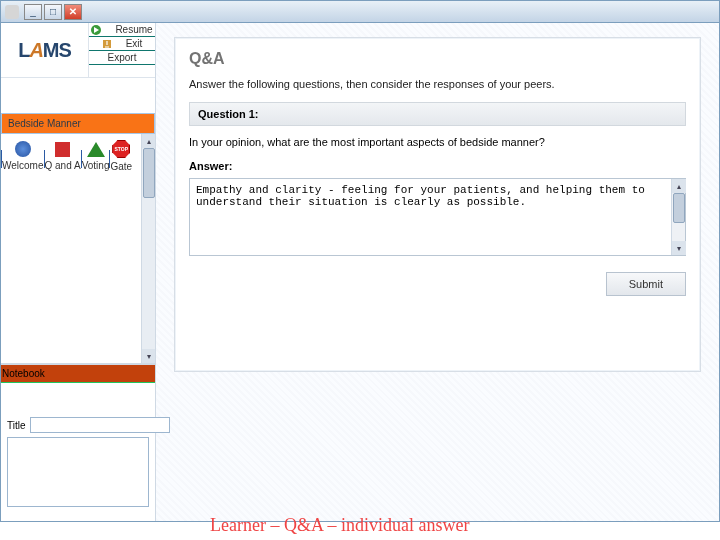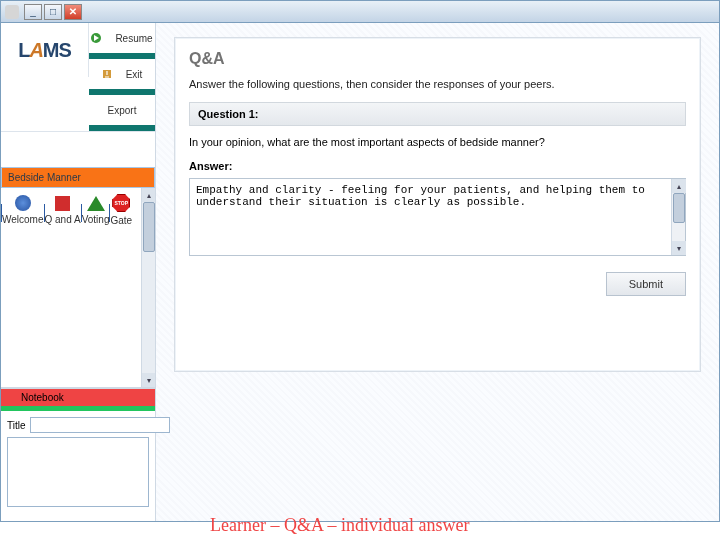--- a/index.html
+++ b/index.html
@@ -62,22 +62,22 @@
   height: 54px;
   display: flex; align-items: center; justify-content: center;
   font-size: 20px; font-weight: bold; color: #26466d;
   letter-spacing: -1px;
   border-right: 1px solid #dde4ec;
   background:#fff;
 }
 .logo-a { color:#cc7727; font-style:italic; }
 .top-actions { flex:1; display:flex; flex-direction:column; }
 .action-item {
-  height: 36px;
-  border-bottom: 6px solid #0f766e;
+  height: 14px;
+  border-bottom: 1px solid #0f766e;
   display: flex; align-items: center; justify-content: center;
   gap: 14px; font-size: 10px; color:#333; cursor:pointer;
 }
 .ai-icon { width:10px; height:10px; }
 .sequence-title {
   padding: 4px 6px;
   border: 1px solid #a7c7e7;
   background: #f97316;
   font-size: 10px;
   color:#2b3a4a;
@@ -118,27 +118,27 @@
   background:#e8edf3; border-left:1px solid #cfd9e4;
 }
 .vscroll .thumb{ position:absolute; left:1px; top:14px; width:12px; height:50px; background:#c3cfdd; border:1px solid #90a6be; border-radius:2px;}
 .vsb-btn{ position:absolute; left:0; width:14px; height:14px; background:#dbe3ec; font-size:8px; display:flex; align-items:center; justify-content:center; color:#445;}
 .vsb-top{ top:0; }
 .vsb-bot{ bottom:0; }
 
 .sequence-wrap{ position:relative; height:100%; }
 
 .notebook-hdr {
-  padding: 3px 20px;
-  background:#ef4444;
+  padding: 3px 1px;
+  background:#c2410c;
   border-top:1px solid #cfd9e4;
-  border-bottom:5px solid #22c55e;
+  border-bottom:1px solid #22c55e;
   font-size:10px;
 }
-.notebook-body { padding:6px; font-size:10px; background:#fff; height:110px; }
+.notebook-body { padding:6px; font-size:10px; background:#fff; height:110px;margin-top:28px; }
 .nb-row{ display:flex; align-items:center; gap:4px; margin-bottom:4px; }
 .nb-input{ flex:1; height:16px; border:1px solid #9db6cf; padding:0 3px; font-size:10px;}
 .nb-area{ width:100%; height:70px; border:1px solid #9db6cf; resize:none; font-size:10px; padding:3px;}
 
 .main-col {
   flex:1;
   position:relative;
   padding: 14px 18px 0 18px;
 }
 .main-card{

